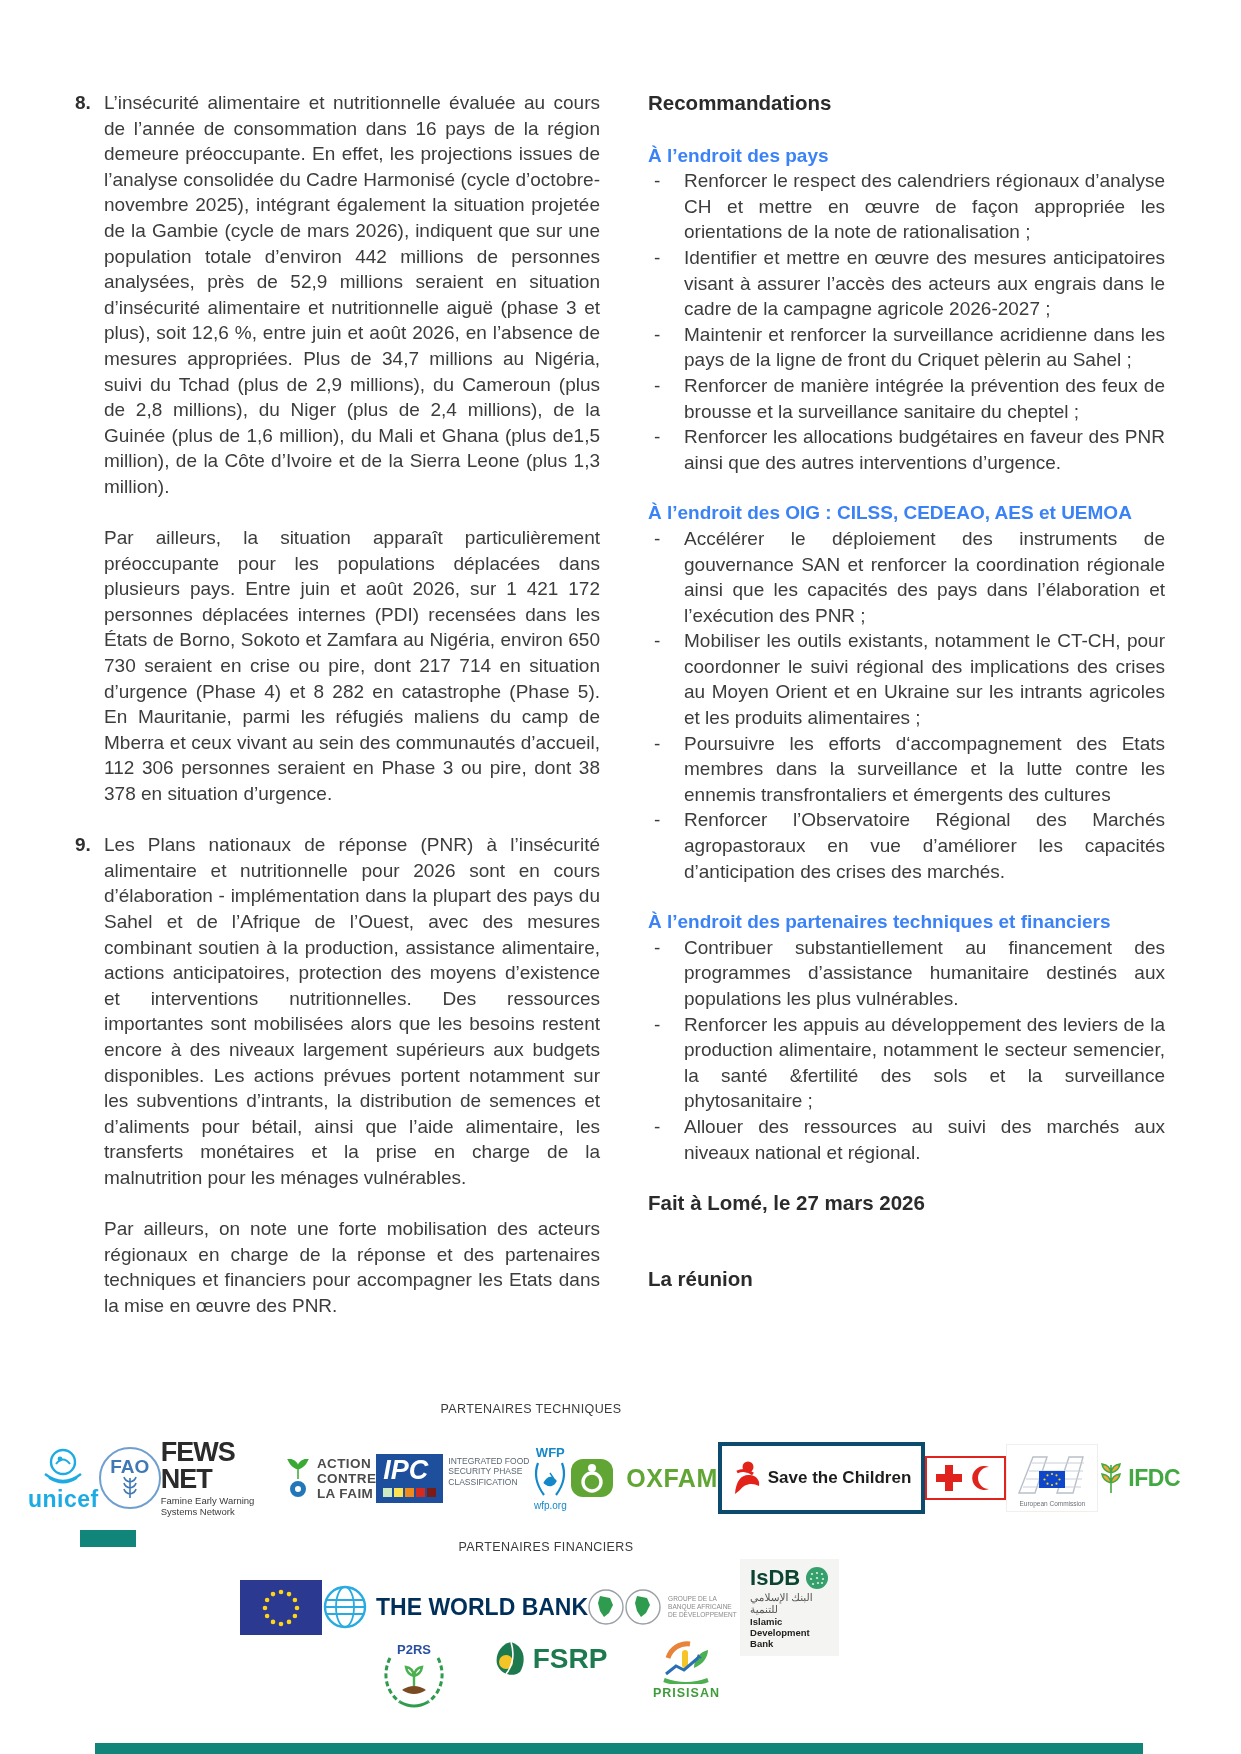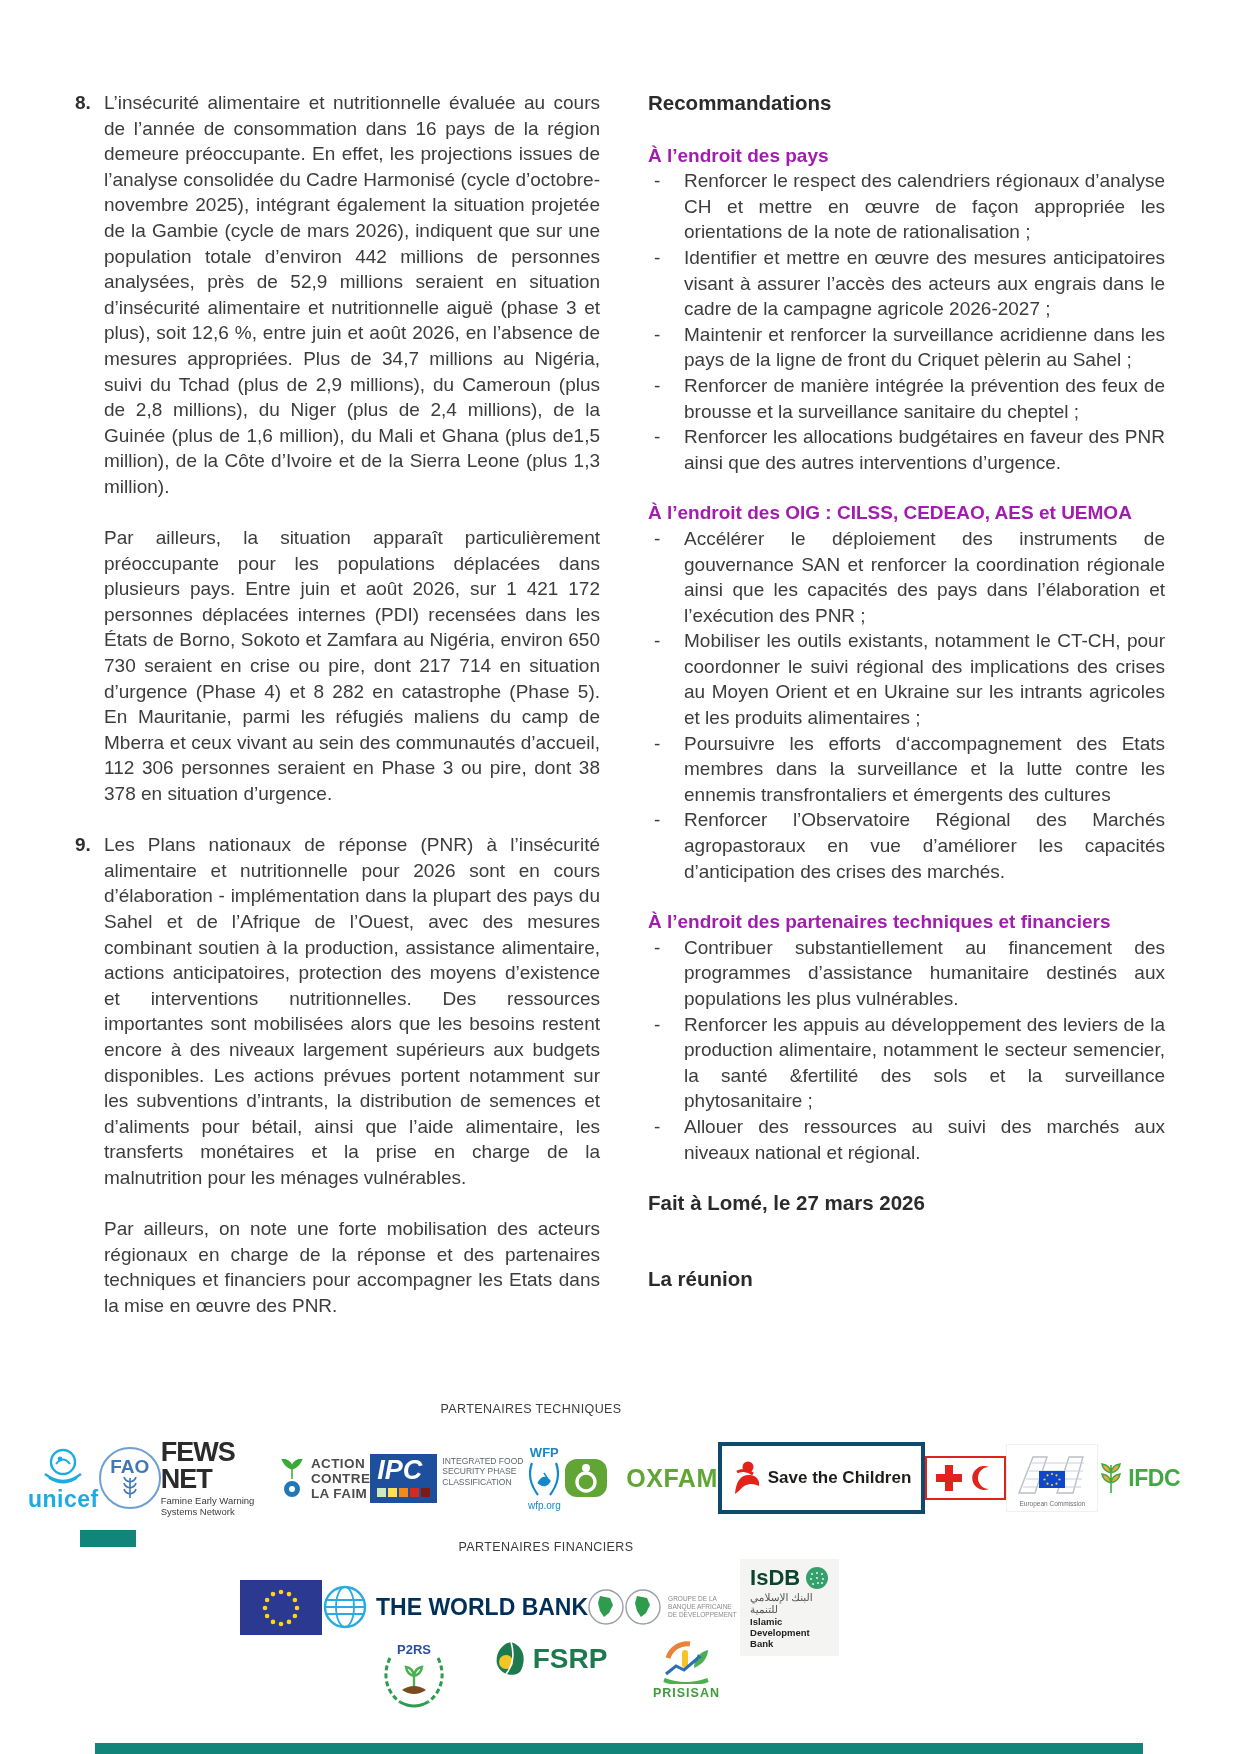--- a/index.html
+++ b/index.html
@@ -18,21 +18,21 @@
   .num-item { position:relative; padding-left:25px; }
   .num-item .num { position:absolute; left:-4px; top:0; font-weight:700; color:#2f2f2f; }
   .num-item p { margin:0 0 25.6px 0; }
 
   .col-right {
     position:absolute; left:648px; top:90px; width:517px;
     font-size:19px; line-height:25.6px;
   }
   .rec-title { font-weight:700; font-size:20.5px; color:#2b2b2b; margin:0 0 27px 0; }
   .rec-section { margin-bottom:25px; }
-  .rec-section h3 { font-weight:700; font-size:19px; color:#a21caf; margin:0; line-height:25.6px; }
+  .rec-section h3 { font-weight:700; font-size:19px; color:#3b82f6; margin:0; line-height:25.6px; }
   .bullet { position:relative; padding-left:36px; text-align:justify; }
   .bullet::before { content:"-"; position:absolute; left:6px; top:0; }
   .signature { font-weight:700; font-size:20.5px; color:#2b2b2b; margin-top:6px; }
   .sig-date { margin-bottom:50px; }
 
   
   .partners-label {
     position:absolute; font-size:12.5px; letter-spacing:0.4px; color:#3a3a3a;
     text-align:center;
   }
@@ -67,21 +67,21 @@
   .ipc-box { background:#1e4f9c; color:#fff; font-weight:800; font-size:27px;
     padding:3px 7px 6px 7px; line-height:1; display:flex; flex-direction:column; gap:4px;font-style:italic; }
   .ipc-squares { display:flex; gap:2px; }
   .ipc-squares i { width:9px; height:9px; display:block; }
   .ipc-sub { width:82px; font-size:8.5px; color:#5b6770; line-height:10.5px; padding-top:2px; }
   
   .wfp { flex-direction:column; gap:1px; }
   .wfp-top { font-weight:800; font-size:13px; color:#1588c9; }
   .wfp-sub { font-size:10px; color:#1588c9; }
   
-  .oxfam { gap:18px; }
+  .oxfam { gap:12px; }
   .ox-text { color:#61a534; font-weight:800; font-size:25px; letter-spacing:0.5px; }
   
   .stc { gap:6px; border:4px solid #0c4a6e; background:#fff; padding:14px 10px; }
   .stc-text { font-weight:800; font-size:17px; color:#1d1d1b; white-space:nowrap; }
   
   .rc-box { border:2.5px solid #e0231c; padding:7px 9px; display:flex; gap:7px; align-items:center; background:#fff; }
   
   .ec { flex-direction:column; gap:1px; border:1px solid #f0efed; padding:4px 6px; }
   .ec-sub { font-size:6.5px; color:#6a6f76; line-height:7px; text-align:center; }
   

